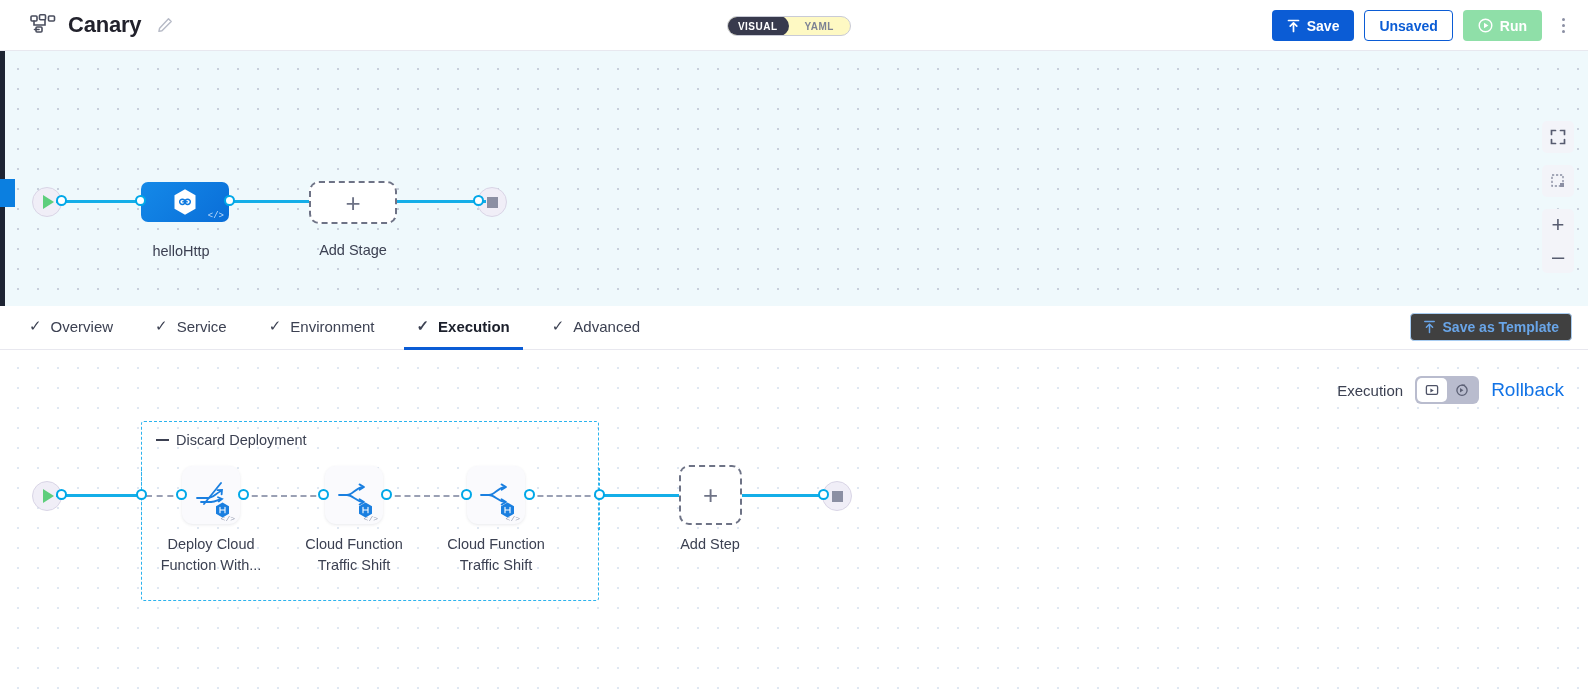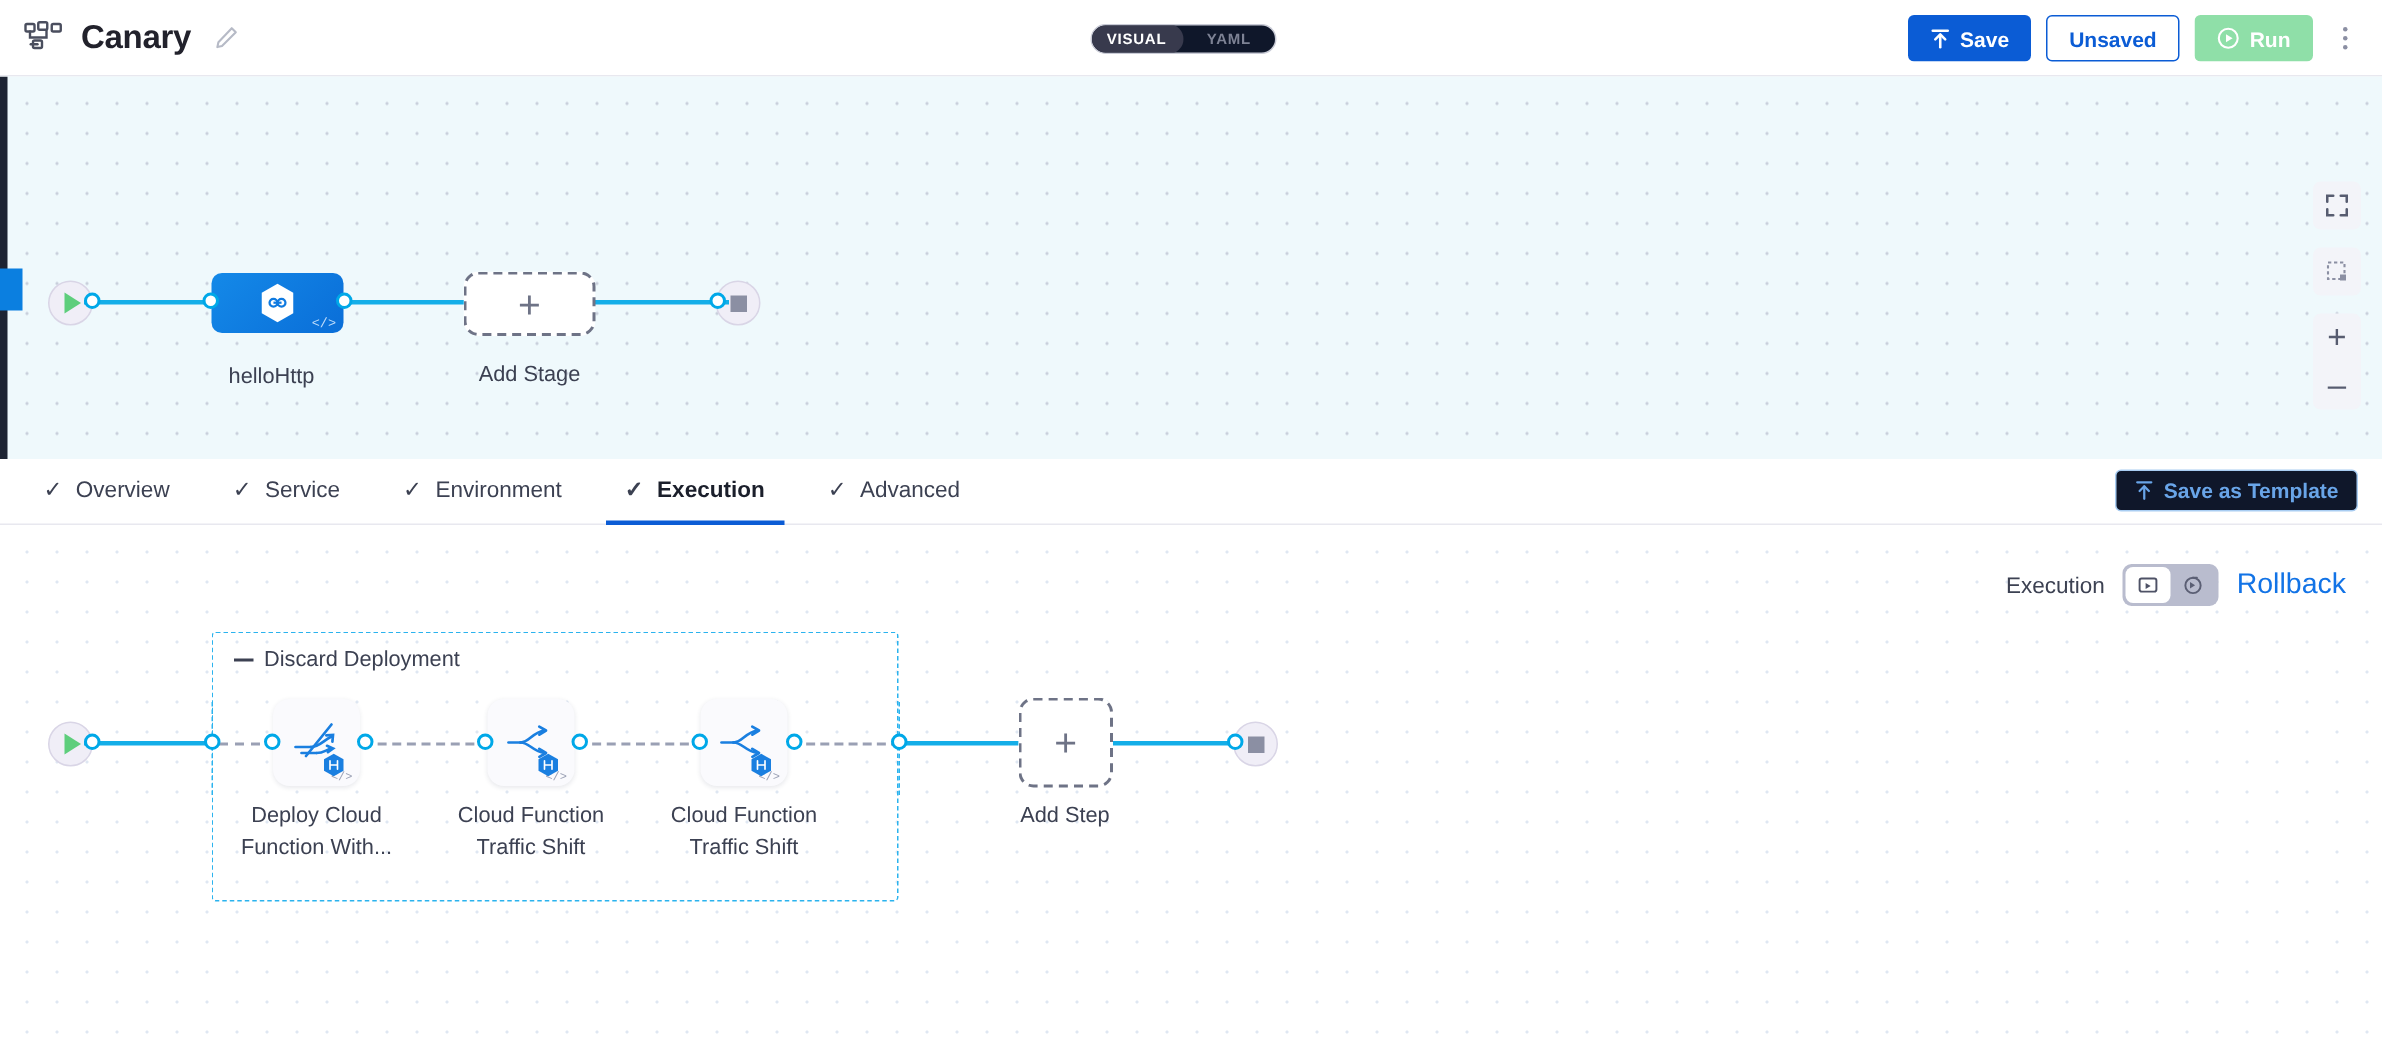--- a/index.html
+++ b/index.html
@@ -11,34 +11,34 @@
   }
   .app { position: relative; width: 1588px; height: 699px; }
 
   
   .header {
     position: absolute; left: 0; top: 0; width: 1588px; height: 51px;
     background: #ffffff;
     border-bottom: 1px solid #e8e8ef;
     display: flex; align-items: center;
   }
-  .hdr-left { display: flex; align-items: center; gap: 12px; padding-left: 16px; }
+  .hdr-left { display: flex; align-items: center; gap: 12px; padding-left: 30px; }
   .pipeline-glyph { width: 26px; height: 22px; color: #4a4e5e; flex: none; }
   .pipeline-title {
     font-size: 22px; font-weight: bold; color: #22222c;
     letter-spacing: -0.2px;
   }
   .edit-pencil { width: 16px; height: 16px; color: #b6bac6; margin-left: 4px; cursor: pointer; }
 
   
   .mode-toggle {
     position: absolute; left: 727px; top: 16px;
     height: 20px; width: 124px;
     border: 1px solid #c9cbd6; border-radius: 10px;
-    background: #0f172a;
+    background: #fef9c3;
     display: flex; align-items: center;
     overflow: hidden;
   }
   .mode-opt {
     flex: 1; height: 100%;
     display: flex; align-items: center; justify-content: center;
     font-size: 10px; font-weight: bold; letter-spacing: 0.5px;
     color: #7d8294; cursor: pointer;
   }
   .mode-opt.active {
@@ -162,21 +162,21 @@
     display: flex; align-items: center; gap: 9px;
     height: 44px; padding: 0 13px; margin-left: 16px;
     font-size: 15px; color: #3c4152; cursor: pointer;
     border-bottom: 3px solid transparent;
   }
   .tab.active { font-weight: bold; color: #1b1f2b; border-bottom-color: #0b5cd5; }
   .tab .chk { color: #3c4152; font-size: 15px; }
   .tpl-btn {
     position: absolute; right: 16px; top: 7px;
     height: 28px; padding: 5px 12px; border-radius: 4px;
-    border: 1px solid #a9cdf2; background: #0f172a;
+    border: 1px solid #a9cdf2; background: #404040;
     display: flex; align-items: center; gap: 7px;
     font-size: 14px; font-weight: bold; color: #69a5e8; cursor: pointer;
   }
 
   
   .canvas-bottom {
     position: absolute; left: 0; top: 350px; width: 1588px; height: 349px;
     background-color: #ffffff;
     background-image: radial-gradient(circle, #dfe7f2 1px, transparent 1.1px);
     background-size: 20px 20px;

